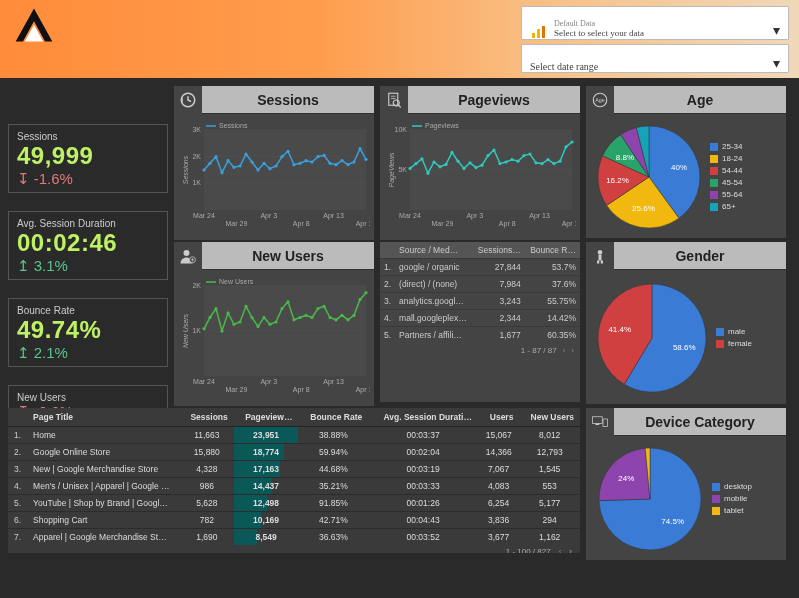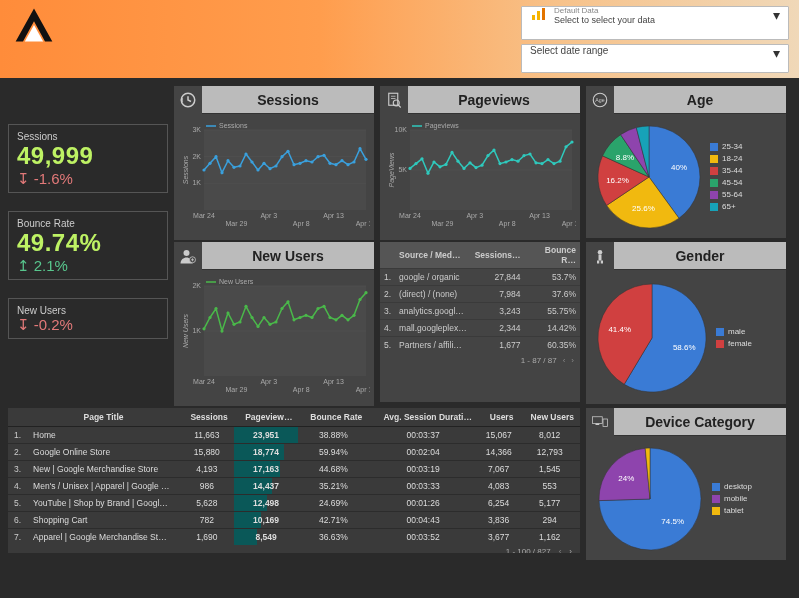--- a/index.html
+++ b/index.html
@@ -26,25 +26,26 @@
     margin-left: auto;
     width: 268px;
     display: flex; flex-direction: column; gap:4px;
   }
   .dd {
     background: #fff;
     border: 1px solid #bbb;
     border-radius: 1px;
     height: 29px;
     display:flex;
-    align-items:flex-start;
+    align-items:flex-end;
     padding: 0 8px;
     font-size: 10px;
     color:#444;
     position: relative;
+    font-family: Liberation Serif, serif;
   }
   .dd .caret { margin-left:auto; font-size:14px; color:#333; }
   .dd-top { height:34px; }
   .dd-top .stub { width:18px; height:14px; margin-right:6px; display:flex; align-items:center; justify-content:center;}
   .dd-top .lbls { display:flex; flex-direction:column; line-height:1.1; font-size:9px;}
   .dd-top .lbls .t1 { color:#888; font-size:8px;}
   .main {
     padding: 8px;
     display: grid;
     grid-template-columns: 160px 200px 200px 200px;
@@ -80,21 +81,21 @@
     flex-shrink:0;
   }
   .card-head .iconbox svg { width:18px; height:18px; }
   .card-head .title { flex:1; text-align:center; font-size:14px; font-weight:bold; color:#222; }
   .chart-body { flex:1; background:#444; padding:4px 4px 2px 4px; position:relative;}
   .axis-text { font-size:7px; fill:#aaa; }
   .pie-legend { font-size:8px; line-height:1.5; }
   .pie-legend .sw { display:inline-block; width:8px; height:8px; margin-right:4px; vertical-align:middle;}
   
   .ts-table { width:100%; font-size:8.5px; border-collapse:collapse; }
-  .ts-table th { background:#555; color:#ccc; padding:3px 4px; text-align:left; font-weight:bold;}
+  .ts-table th { background:#555; color:#ccc; padding:3px 4px; text-align:left; font-weight:normal;}
   .ts-table td { padding:3px 4px; color:#ccc; border-top:1px solid #3a3a3a;}
   .ts-table td.r, .ts-table th.r { text-align:right; }
   .ts-foot { font-size:8px; color:#aaa; display:flex; justify-content:flex-end; align-items:center; gap:6px; padding:3px 6px;}
   
   .page-table-wrap {
     grid-column: 1 / span 3;
     background:#3a3a3a;
     overflow:hidden;
   }
   .page-table { width:100%; font-size:8.5px; border-collapse:collapse; }
@@ -146,20 +147,25 @@
   </div>
 </div>
 
 <div class="main">
 
   <div class="kpi-col" style="grid-row:1 / span 2;">
     <div class="kpi">
       <div class="label">Sessions</div>
       <div class="value">49,999</div>
       <div class="delta down">↧ <span>-1.6%</span></div>
+    </div>
+    <div class="kpi">
+      <div class="label">Avg. Session Duration</div>
+      <div class="value">00:02:46</div>
+      <div class="delta up">↥ <span>3.1%</span></div>
     </div>
     <div class="kpi">
       <div class="label">Bounce Rate</div>
       <div class="value">49.74%</div>
       <div class="delta up">↥ <span>2.1%</span></div>
     </div>
     <div class="kpi">
       <div class="label">New Users</div>
       <div class="delta down">↧ <span>-0.2%</span></div>
     </div>
@@ -309,21 +315,21 @@
             <path d="M55 55 L12.639609141013551 83.40065644089758 A51 51 0 0 1 8.584595495065223 33.86684536934251 Z" fill="#d04040" stroke="#333" stroke-width="0.5"></path>
             <text x="23.485423355563974" y="60.57989513778514" text-anchor="middle" font-size="8" fill="#fff">16.2%</text>
             <path d="M55 55 L8.584595495065223 33.86684536934251 A51 51 0 0 1 26.59934355910242 12.639609141013551 Z" fill="#2aa36b" stroke="#333" stroke-width="0.5"></path>
             <text x="30.891567801818017" y="37.54009049517417" text-anchor="middle" font-size="8" fill="#fff">8.8%</text>
             <path d="M55 55 L26.59934355910242 12.639609141013551 A51 51 0 0 1 42.316815754592426 5.602258782439812 Z" fill="#8e44ad" stroke="#333" stroke-width="0.5"></path>
             <path d="M55 55 L42.316815754592426 5.602258782439812 A51 51 0 0 1 55.000000000000036 4 Z" fill="#17a2b8" stroke="#333" stroke-width="0.5"></path>
           </svg>
           <div class="pie-legend" id="leg-age">
             <div><span class="sw" style="background:#3a7bd5"></span><span>25-34</span></div>
             <div><span class="sw" style="background:#f1b90f"></span><span>18-24</span></div>
-            <div><span class="sw" style="background:#d04040"></span><span>35-44</span></div>
+            <div><span class="sw" style="background:#d04040"></span><span>54-44</span></div>
             <div><span class="sw" style="background:#2aa36b"></span><span>45-54</span></div>
             <div><span class="sw" style="background:#8e44ad"></span><span>55-64</span></div>
             <div><span class="sw" style="background:#17a2b8"></span><span>65+</span></div>
           </div>
         </div>
     </div>
   </div>
 
   <div class="card">
     <div class="card-head">
@@ -463,21 +469,21 @@
           </div>
         </div>
     </div>
   </div>
 
   <div class="page-table-wrap">
     <table class="page-table" id="page-table">
         <tbody>
           <tr>
             <th style="text-align:left"></th>
-            <th style="text-align:center">Page Title</th>
+            <th style="text-align:left">Page Title</th>
             <th>Sessions</th>
             <th>Pageview…</th>
             <th>Bounce Rate</th>
             <th>Avg. Session Durati…</th>
             <th>Users</th>
             <th>New Users</th>
           </tr>
           <tr>
       <td class="idx">1.</td>
       <td class="title">Home</td>
@@ -494,21 +500,21 @@
       <td>15,880</td>
       <td class="pv-bar-cell" style="--pct:78%">18,774</td>
       <td>59.94%</td>
       <td>00:02:04</td>
       <td>14,366</td>
       <td>12,793</td>
     </tr>
           <tr>
       <td class="idx">3.</td>
       <td class="title">New | Google Merchandise Store</td>
-      <td>4,193</td>
+      <td>4,328</td>
       <td class="pv-bar-cell" style="--pct:72%">17,163</td>
       <td>44.68%</td>
       <td>00:03:19</td>
       <td>7,067</td>
       <td>1,545</td>
     </tr>
           <tr>
       <td class="idx">4.</td>
       <td class="title">Men's / Unisex | Apparel | Google …</td>
       <td>986</td>
@@ -516,21 +522,21 @@
       <td>35.21%</td>
       <td>00:03:33</td>
       <td>4,083</td>
       <td>553</td>
     </tr>
           <tr>
       <td class="idx">5.</td>
       <td class="title">YouTube | Shop by Brand | Googl…</td>
       <td>5,628</td>
       <td class="pv-bar-cell" style="--pct:52%">12,498</td>
-      <td>24.69%</td>
+      <td>91.85%</td>
       <td>00:01:26</td>
       <td>6,254</td>
       <td>5,177</td>
     </tr>
           <tr>
       <td class="idx">6.</td>
       <td class="title">Shopping Cart</td>
       <td>782</td>
       <td class="pv-bar-cell" style="--pct:42%">10,169</td>
       <td>42.71%</td>

